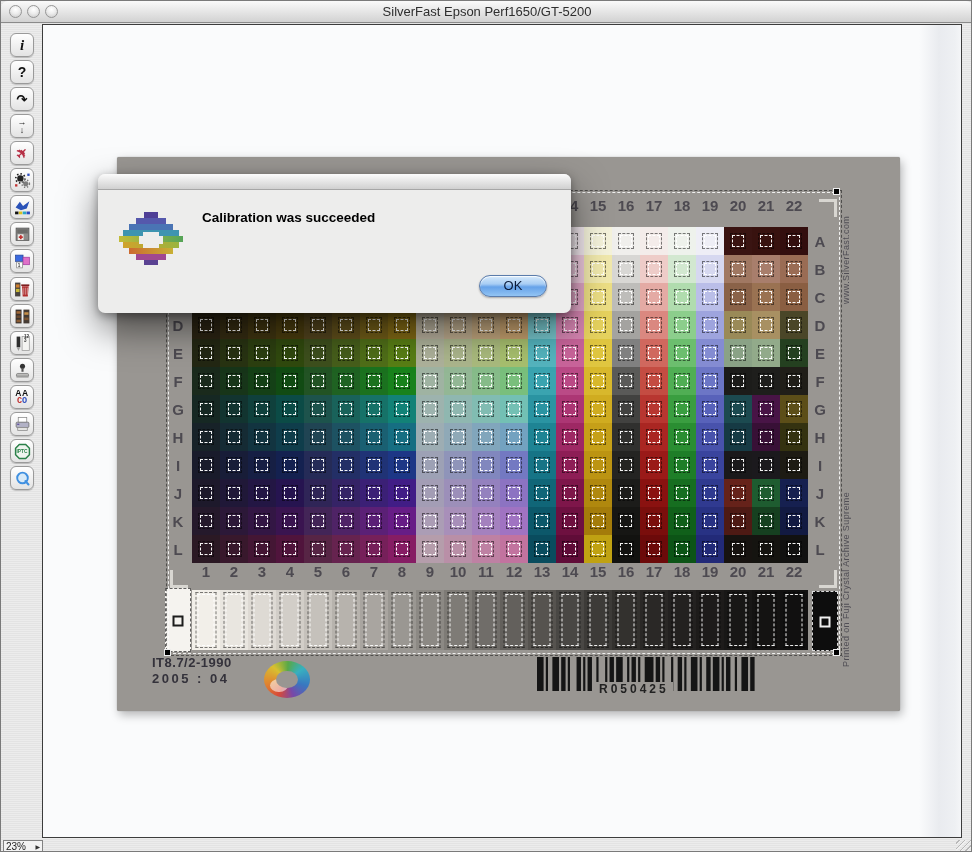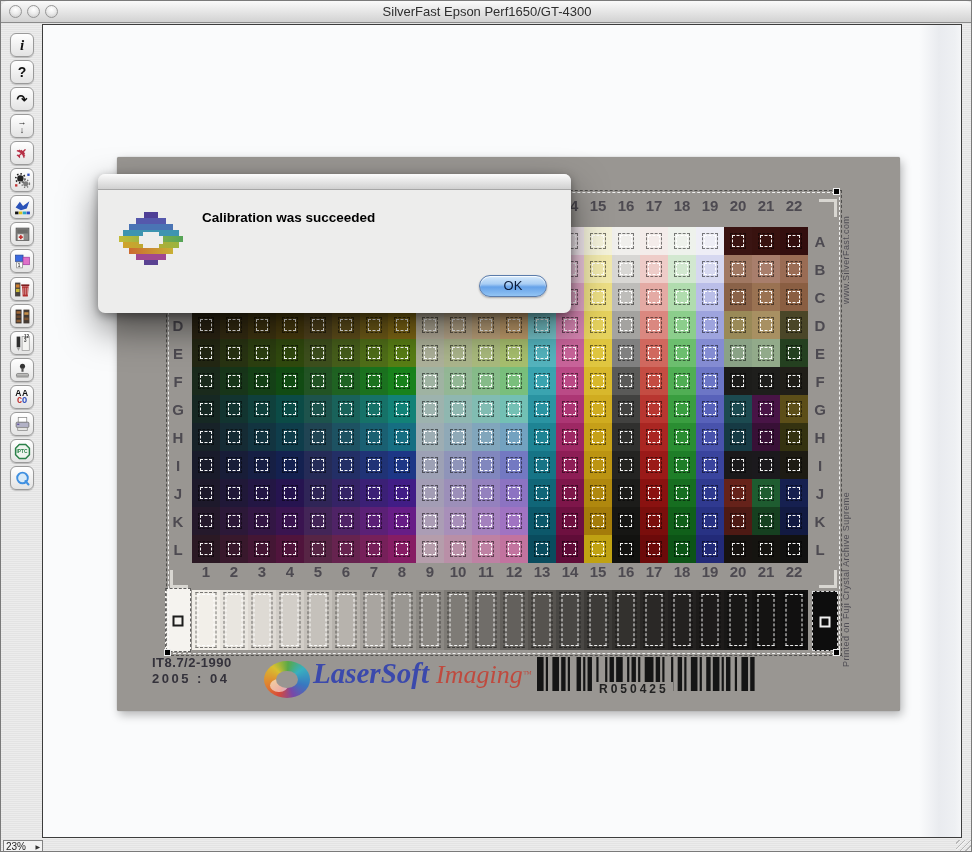--- a/index.html
+++ b/index.html
@@ -123,21 +123,21 @@
 </style>
 </head>
 <body>
 
 <div>
 
   <div id="titlebar">
     <span class="light" style="left:8px"></span>
     <span class="light" style="left:26px"></span>
     <span class="light" style="left:44px"></span>
-    <div id="win-title">SilverFast Epson Perf1650/GT-4300</div>
+    <div id="win-title">SilverFast Epson Perf1650/GT-5200</div>
   </div>
 
   <div>
     <div class="tbtn" style="top:32px">
       <span class="glyph gi">i</span>
       </div>
     <div class="tbtn" style="top:59px">
       <span class="glyph gq">?</span>
       </div>
     <div class="tbtn" style="top:86px">
@@ -1202,23 +1202,20 @@
       <div id="marquee"></div>
       <span class="handle" style="left:716px;top:31px"></span>
       <span class="handle" style="left:47px;top:492px"></span>
       <span class="handle" style="left:716px;top:492px"></span>
       <span id="br-tr" class="bracket"></span>
       <span id="br-bl" class="bracket"></span>
       <span id="br-br" class="bracket"></span>
       <div id="std" class="cardtext">IT8.7/2-1990</div>
       <div id="batch" class="cardtext">2005 : 04</div>
       <div id="logo-circle"></div>
-      <div id="brand">
-        <span class="ls">LaserSoft</span><span class="im">Imaging</span><span class="tm">™</span>
-      </div>
       <svg id="barcode">
           <rect x="0" y="0" width="6.594059405940595" height="34" fill="#151515"></rect>
           <rect x="8.792079207920793" y="0" width="2.198019801980198" height="34" fill="#151515"></rect>
           <rect x="15.386138613861387" y="0" width="6.594059405940595" height="34" fill="#151515"></rect>
           <rect x="24.17821782178218" y="0" width="4.396039603960396" height="34" fill="#151515"></rect>
           <rect x="30.772277227722775" y="0" width="2.198019801980198" height="34" fill="#151515"></rect>
           <rect x="39.56435643564357" y="0" width="4.396039603960396" height="34" fill="#151515"></rect>
           <rect x="46.15841584158416" y="0" width="2.198019801980198" height="34" fill="#151515"></rect>
           <rect x="50.55445544554456" y="0" width="4.396039603960396" height="34" fill="#151515"></rect>
           <rect x="59.346534653465355" y="0" width="2.198019801980198" height="34" fill="#151515"></rect>

